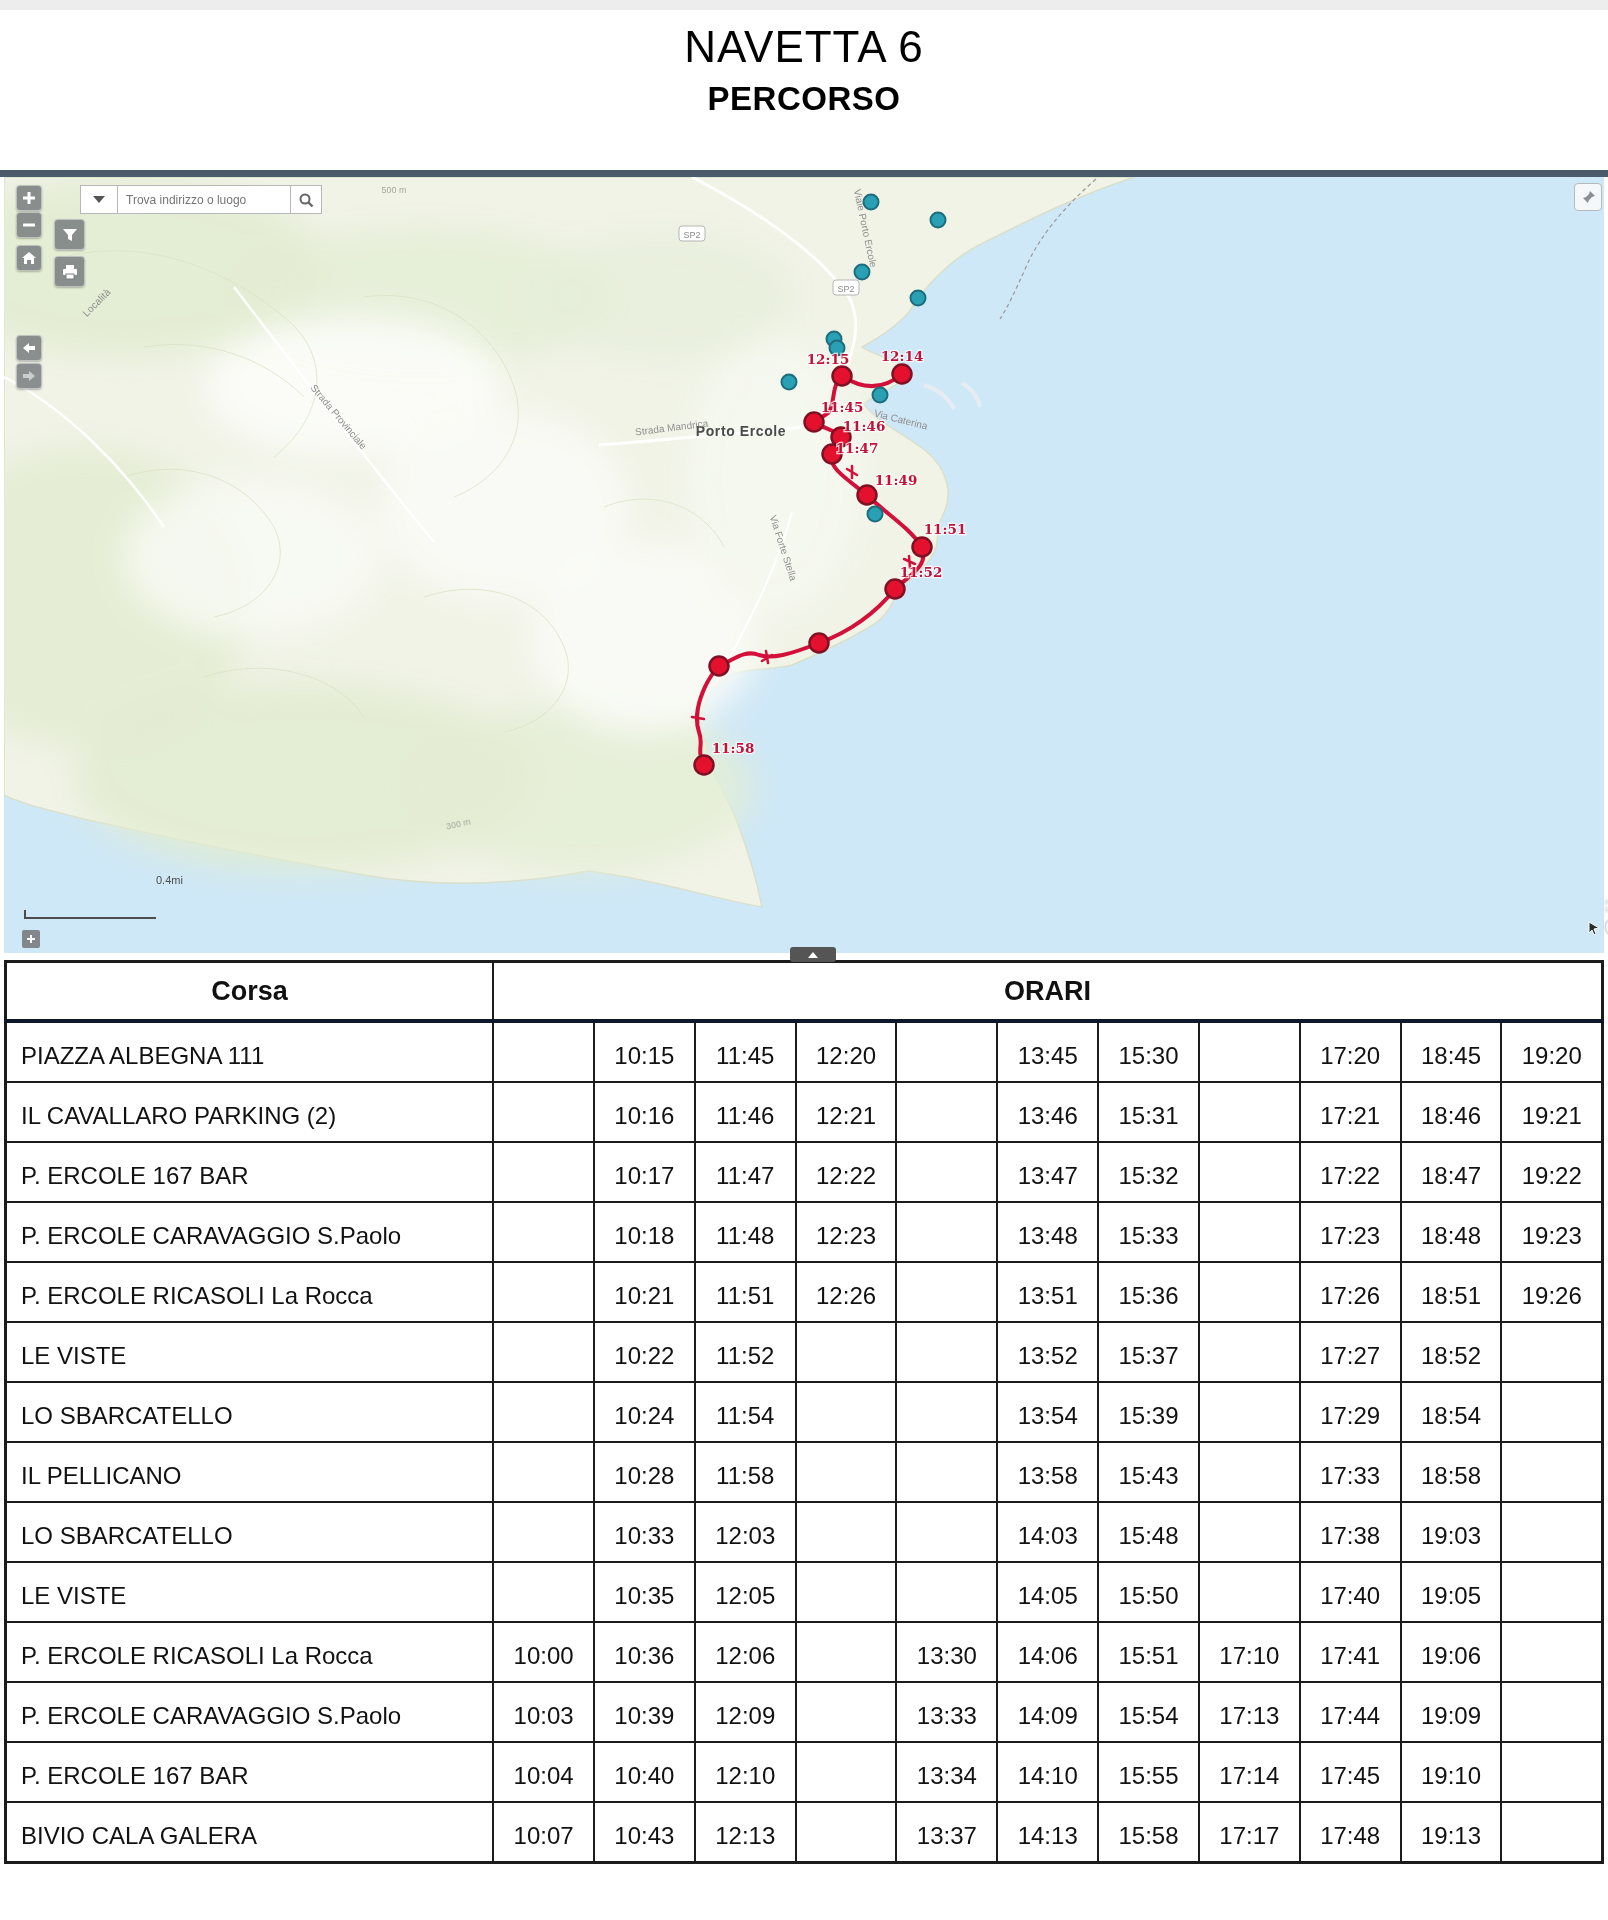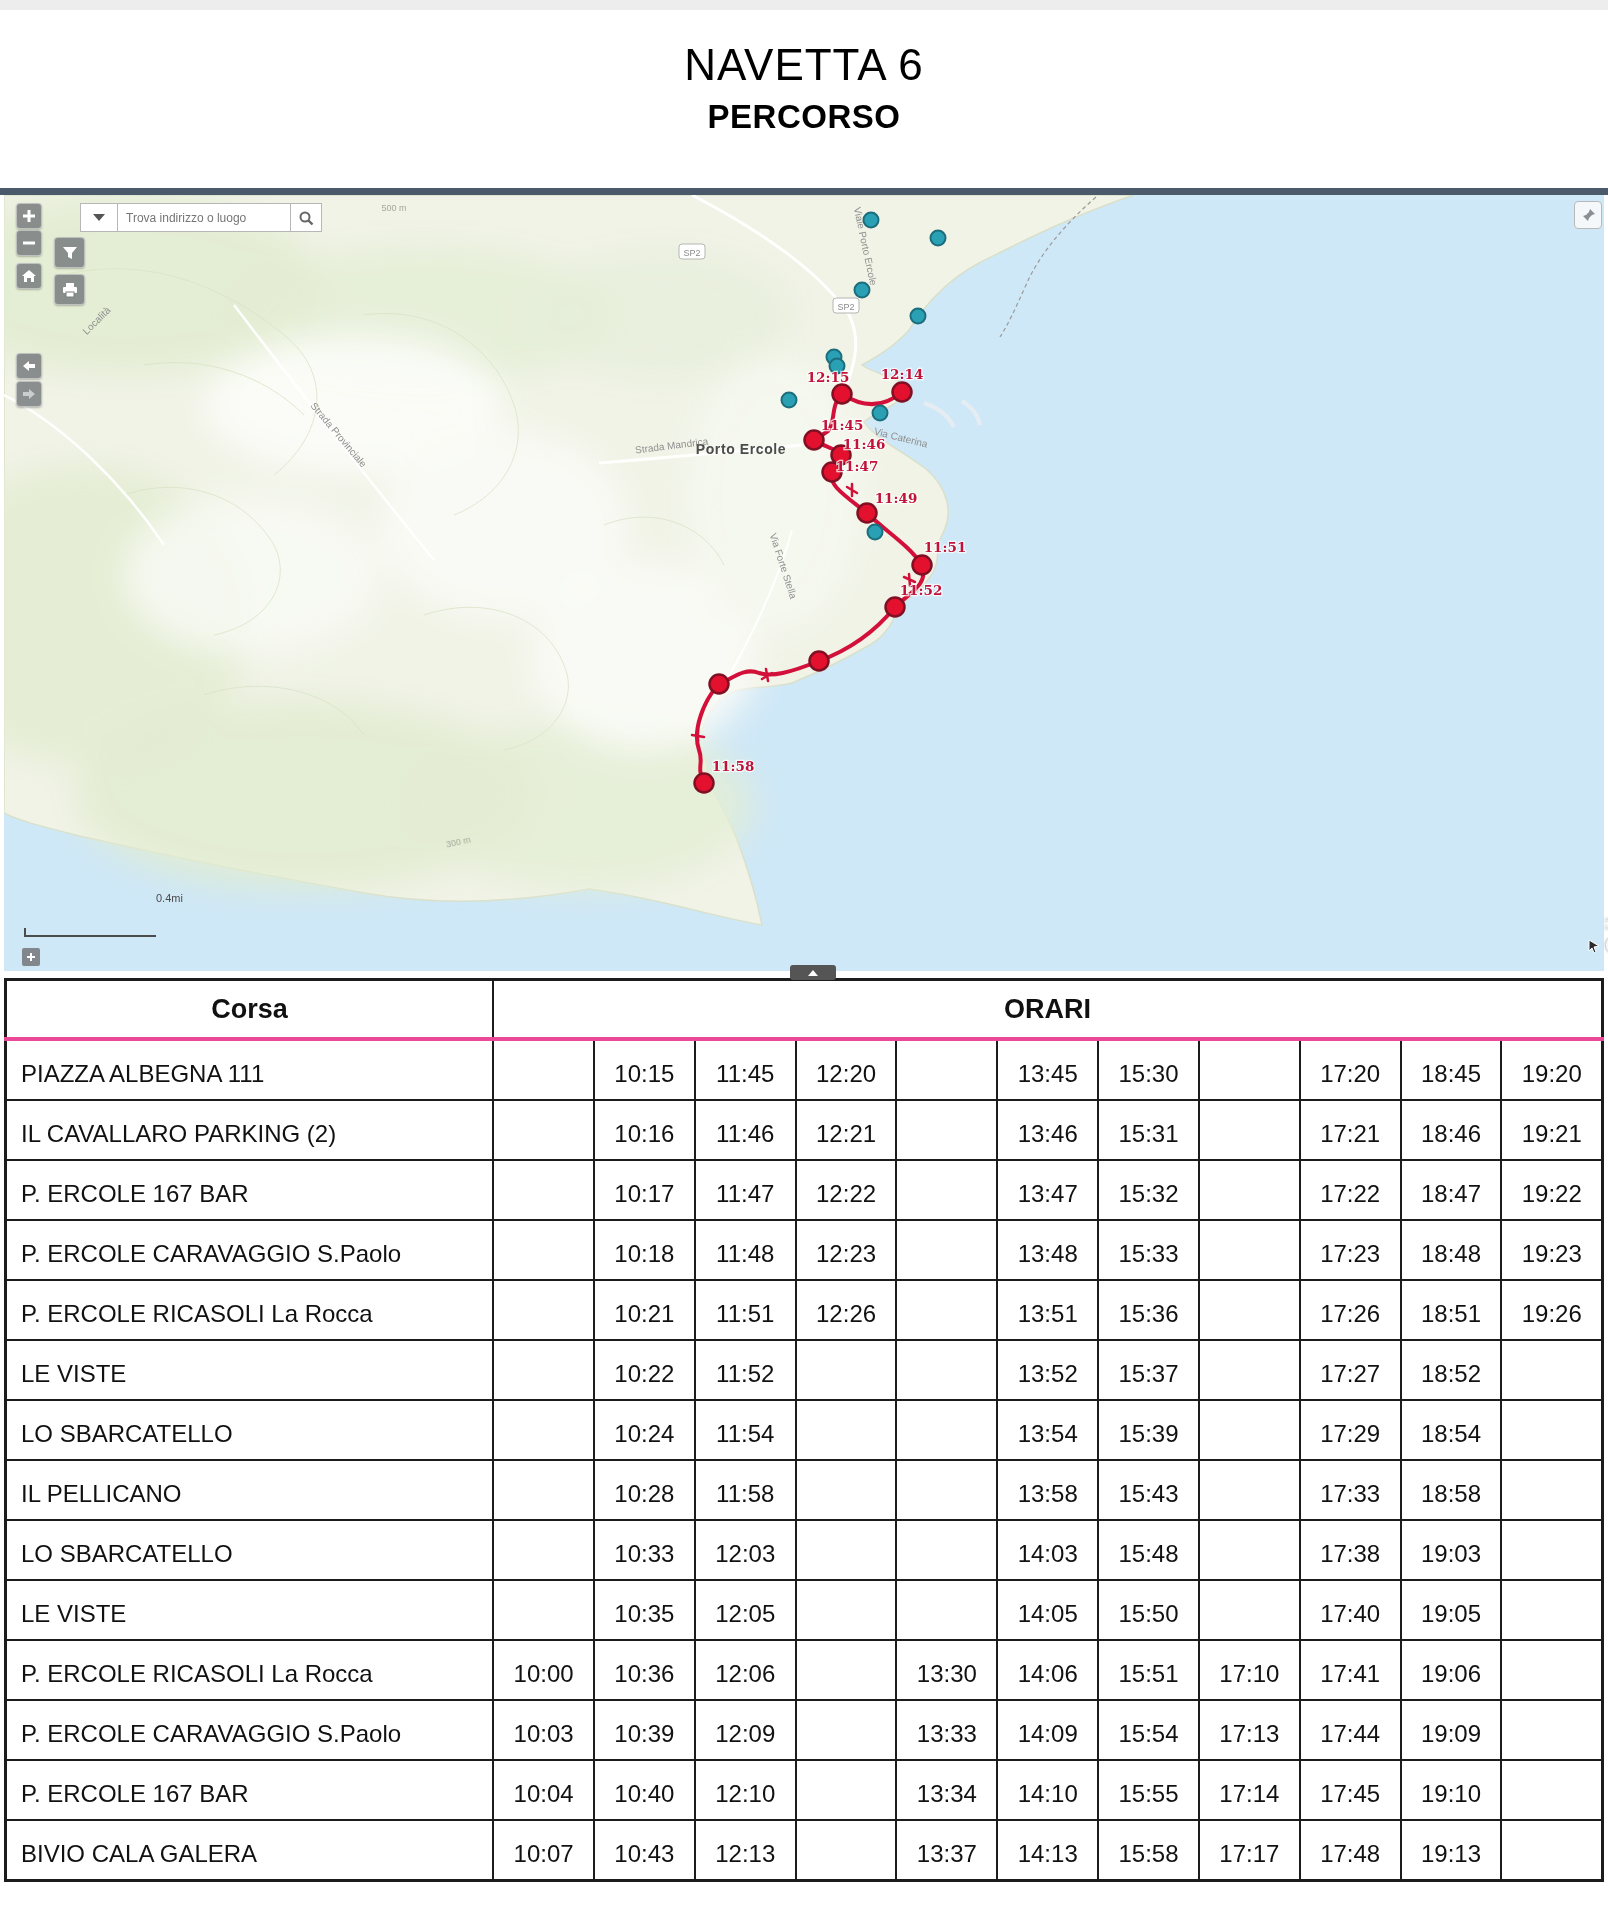--- a/index.html
+++ b/index.html
@@ -1,21 +1,21 @@
 <!DOCTYPE html>
 <html><head>
 <meta charset="utf-8">
 <style>
   html,body{margin:0;padding:0;}
   body{
     width:1608px;height:1920px;overflow:hidden;background:#ffffff;
     font-family:"Liberation Sans",sans-serif;color:#111;
   }
   .topstrip{height:10px;background:#ededed;}
-  h1.title{margin:30px 0 0;text-align:center;font-size:44px;font-weight:400;letter-spacing:1px;color:#000;}
+  h1.title{margin:12px 0 0;text-align:center;font-size:44px;font-weight:400;letter-spacing:1px;color:#000;}
   h2.subtitle{margin:8px 0 52px;text-align:center;font-size:33px;font-weight:700;letter-spacing:.5px;color:#000;}
 
   
   .map-topbar{height:7px;background:#4a5a6a;}
   .map-canvas{position:relative;margin:0 4px;height:776px;background:#cfe8f7;}
   .map-canvas svg.geo{position:absolute;left:0;top:0;}
   .maplabel{font-family:"Liberation Sans",sans-serif;}
   .maplabel.town{font-size:14px;font-weight:700;fill:#4b4b4b;letter-spacing:.6px;}
   .maplabel.road{font-size:10px;fill:#8f8f8f;}
   .maplabel.elev{font-size:9px;fill:#a7a79b;}
@@ -45,21 +45,21 @@
   .cursor-ptr{position:absolute;left:1584px;top:744px;}
   .collapse-tab{position:absolute;left:786px;top:770px;width:46px;height:15px;background:#555;border-radius:3px;
                 display:flex;align-items:center;justify-content:center;cursor:pointer;z-index:6;}
   .pinbtn{position:absolute;left:1570px;top:6px;width:28px;height:28px;background:rgba(250,250,250,.85);
           border:1px solid #b9b9b9;border-radius:4px;display:flex;align-items:center;justify-content:center;cursor:pointer;}
 
   
   table.timetable{margin:7px 4px 0;width:1600px;border-collapse:collapse;table-layout:fixed;
                   border:3px solid #1c1c1c;font-family:"Liberation Sans",sans-serif;}
   table.timetable th,table.timetable td{border:2px solid #1c1c1c;overflow:hidden;white-space:nowrap;}
-  table.timetable thead th{height:54px;font-size:27px;font-weight:700;text-align:center;border-bottom:4px solid #ec4899;}
+  table.timetable thead th{height:54px;font-size:27px;font-weight:700;text-align:center;border-bottom:4px solid #0f172a;}
   table.timetable td{height:49px;font-size:24px;padding-top:8px;vertical-align:middle;}
   td.stop{text-align:left;padding-left:14px;}
   td.time{text-align:center;}
 </style>
 </head>
 <body>
 
 <div class="topstrip"></div>
 <h1 class="title">NAVETTA 6</h1>
 <h2 class="subtitle">PERCORSO</h2>

